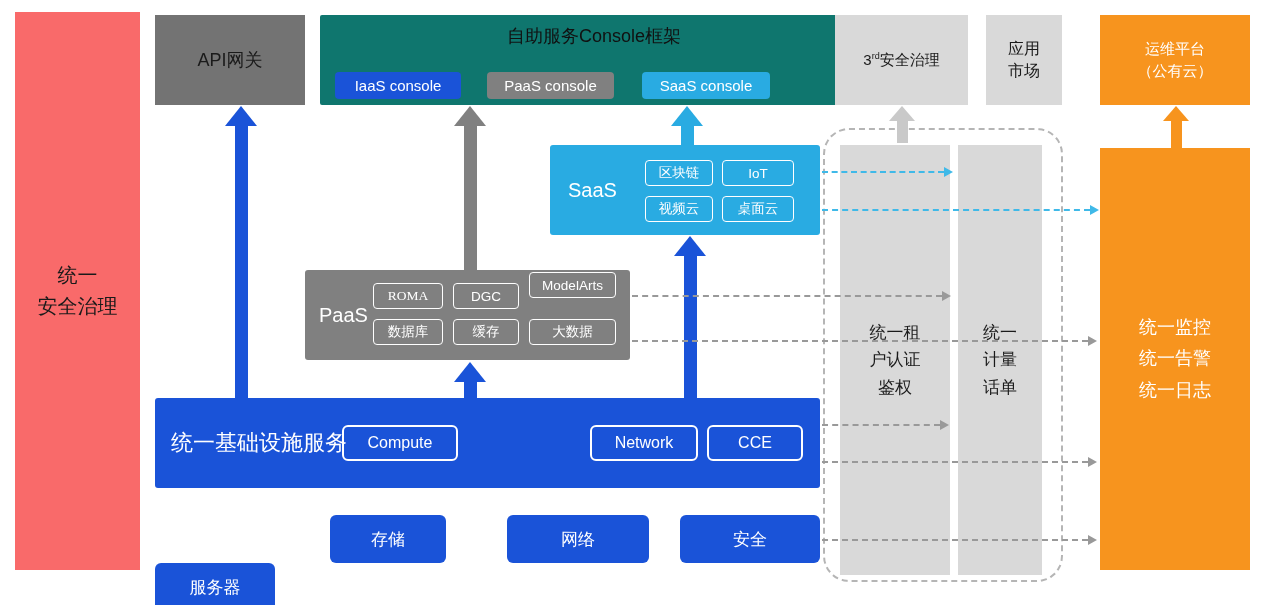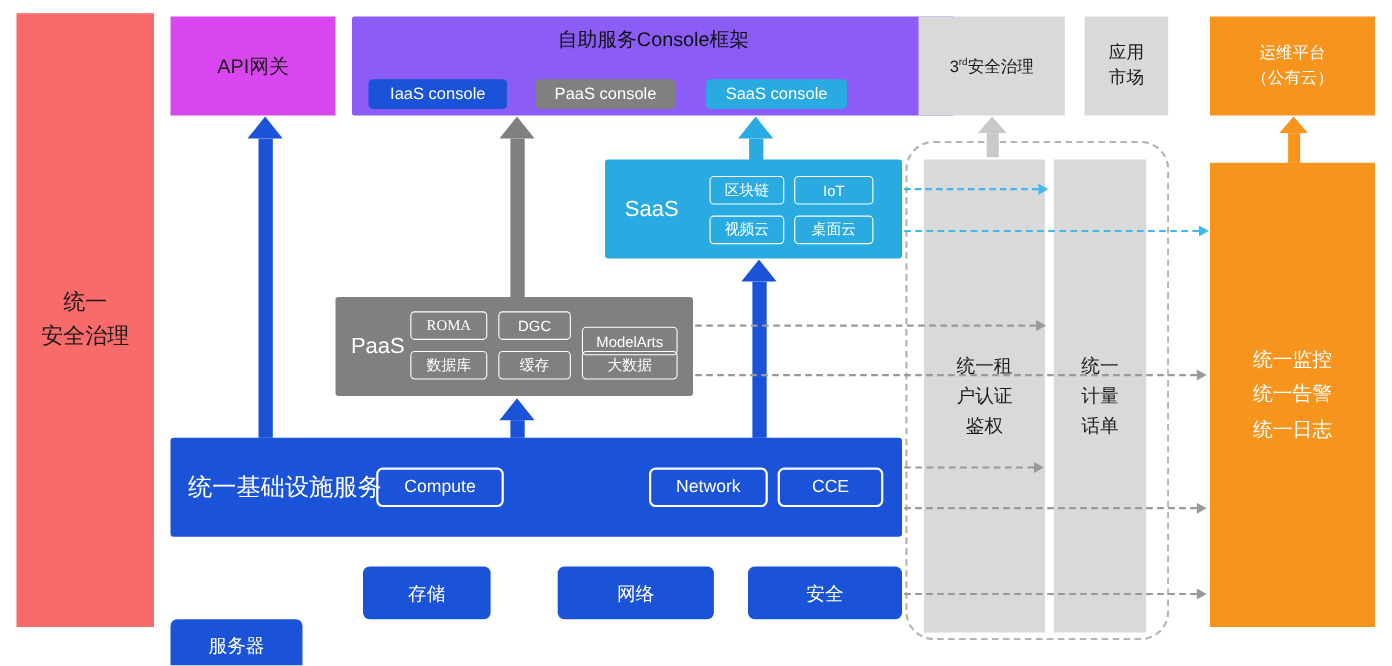--- a/index.html
+++ b/index.html
@@ -5,22 +5,22 @@
   * { margin:0; padding:0; box-sizing:border-box; }
   html,body { background:#ffffff; }
   body { font-family:"Liberation Sans","DejaVu Sans",sans-serif; color:#1a1a1a; }
   .canvas { position:relative; width:1265px; height:605px; background:#ffffff; overflow:hidden; }
   .abs { position:absolute; }
   .fc { display:flex; align-items:center; justify-content:center; text-align:center; }
   .preline { white-space:pre-line; }
 
   
   .red-bar   { left:15px;  top:12px;  width:125px; height:558px; background:#F96A6A; font-size:20px; line-height:1.55; }
-  .api-box   { left:155px; top:15px;  width:150px; height:90px;  background:#d946ef; font-size:18px; }
-  .console-frame { left:320px; top:15px; width:548px; height:90px; background:#8b5cf6; border-radius:2px; }
+  .api-box   { left:155px; top:15px;  width:150px; height:90px;  background:#737373; font-size:18px; }
+  .console-frame { left:320px; top:15px; width:548px; height:90px; background:#0f766e; border-radius:2px; }
   .console-title { position:absolute; top:9px; left:0; width:100%; text-align:center; font-size:18px; color:#111; }
   .console-btn { position:absolute; top:57px; height:27px; border-radius:4px; color:#fff; display:flex; align-items:center; justify-content:center; font-size:15px; }
   .third-box  { left:835px;  top:15px; width:133px; height:90px; background:#D9D9D9; font-size:15px; }
   .third-box sup { font-size:9px; }
   .market-box { left:986px;  top:15px; width:76px;  height:90px; background:#D9D9D9; font-size:16px; line-height:1.4; }
   .ops-box    { left:1100px; top:15px; width:150px; height:90px; background:#F7941E; color:#fff; font-size:15px; line-height:1.5; }
   .monitor-box{ left:1100px; top:148px; width:150px; height:422px; background:#F7941E; color:#fff; font-size:18px; line-height:1.75; }
 
   .dashed-container { left:823px; top:128px; width:240px; height:454px; border:2px dashed #B5B5B5; border-radius:26px; }
   .tenant-bar  { left:840px; top:145px; width:110px; height:430px; background:#D9D9D9; font-size:17px; line-height:1.6; }
@@ -92,21 +92,21 @@
     <div class="pill" style="left:95px;  top:15px; width:68px; height:26px;">区块链</div>
     <div class="pill" style="left:172px; top:15px; width:72px; height:26px;">IoT</div>
     <div class="pill" style="left:95px;  top:51px; width:68px; height:26px;">视频云</div>
     <div class="pill" style="left:172px; top:51px; width:72px; height:26px;">桌面云</div>
   </div>
 
   <div class="abs paas-box">
     <div class="layer-label" style="left:14px;">PaaS</div>
     <div class="pill" style="left:68px;  top:13px; width:70px; height:26px;font-family:Liberation Serif, serif;">ROMA</div>
     <div class="pill" style="left:148px; top:13px; width:66px; height:26px;">DGC</div>
-    <div class="pill" style="left:224px; top:27px; width:87px; height:26px;">ModelArts</div>
+    <div class="pill" style="left:224px; top:2px; width:87px; height:26px;">ModelArts</div>
     <div class="pill" style="left:68px;  top:49px; width:70px; height:26px;">数据库</div>
     <div class="pill" style="left:148px; top:49px; width:66px; height:26px;">缓存</div>
     <div class="pill" style="left:224px; top:49px; width:87px; height:26px;">大数据</div>
   </div>
 
   <div class="abs iaas-bar">
     <div class="iaas-label">统一基础设施服务</div>
     <div class="iaas-btn" style="left:187px; width:116px;">Compute</div>
     <div class="iaas-btn" style="left:435px; width:108px;">Network</div>
     <div class="iaas-btn" style="left:552px; width:96px;">CCE</div>

